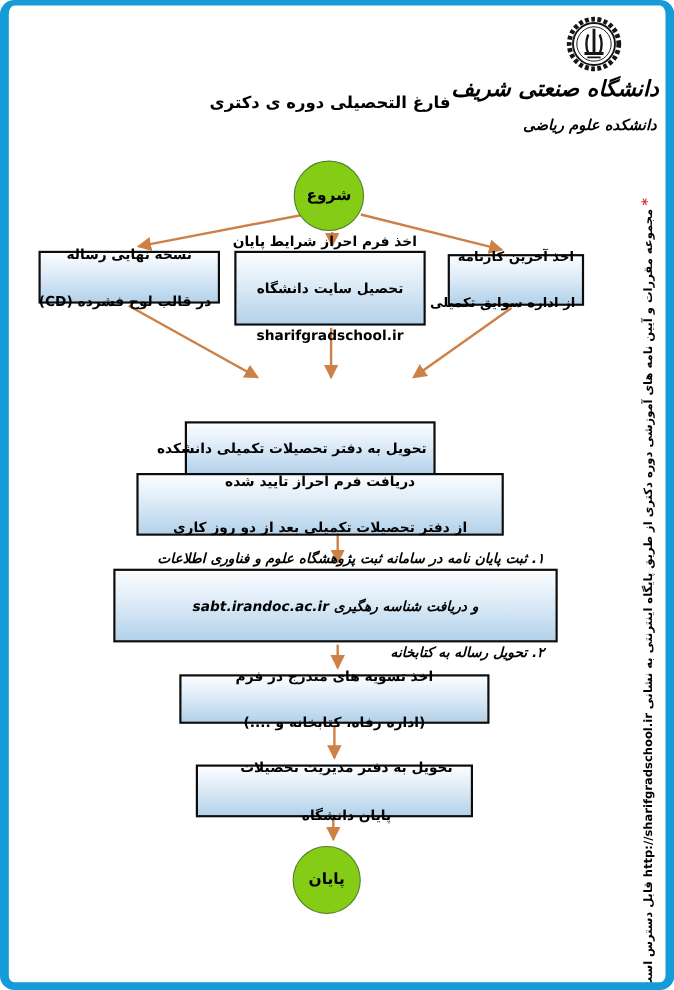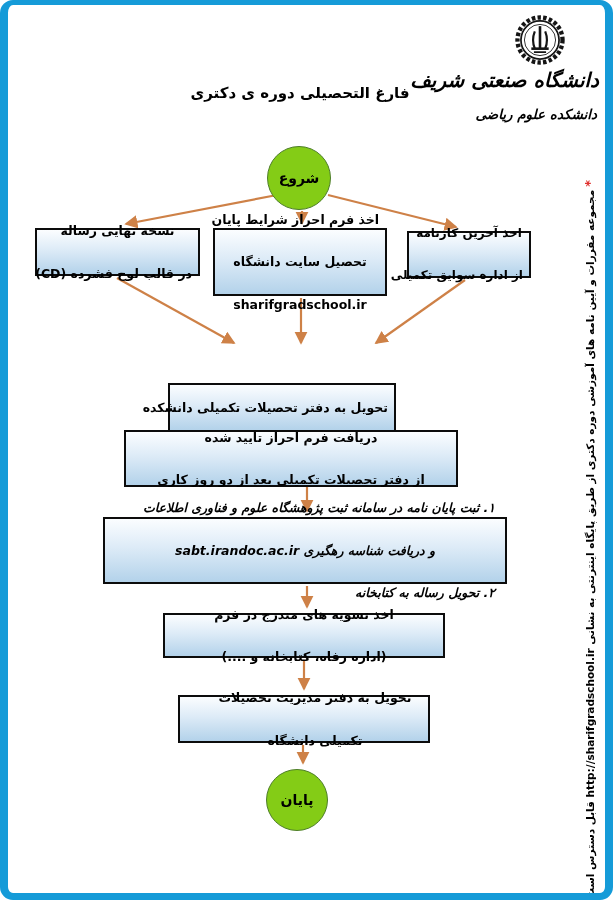--- a/index.html
+++ b/index.html
@@ -168,21 +168,21 @@
     <div class="ln">۲. تحویل رساله به کتابخانه</div>
   </div>
 
   <div class="box b-clear" dir="rtl">
     <div class="ln">اخذ تسویه های مندرج در فرم</div>
     <div class="ln">(اداره رفاه، کتابخانه و ....)</div>
   </div>
 
   <div class="box b-univ" dir="rtl">
     <div class="ln">تحویل به دفتر مدیریت تحصیلات</div>
-    <div class="ln">تکمیلی دانشگاه</div>
+    <div class="ln">پایان دانشگاه</div>
   </div>
 
   <div class="terminal t-end" dir="rtl">
     <span>پایان</span>
   </div>
 
   <div class="side-note" dir="rtl">
     <span class="star">*</span><span>مجموعه مقررات و آیین نامه های آموزشی دوره دکتری از طریق پایگاه اینترنتی به نشانی http://sharifgradschool.ir قابل دسترس است.</span>
   </div>
 

